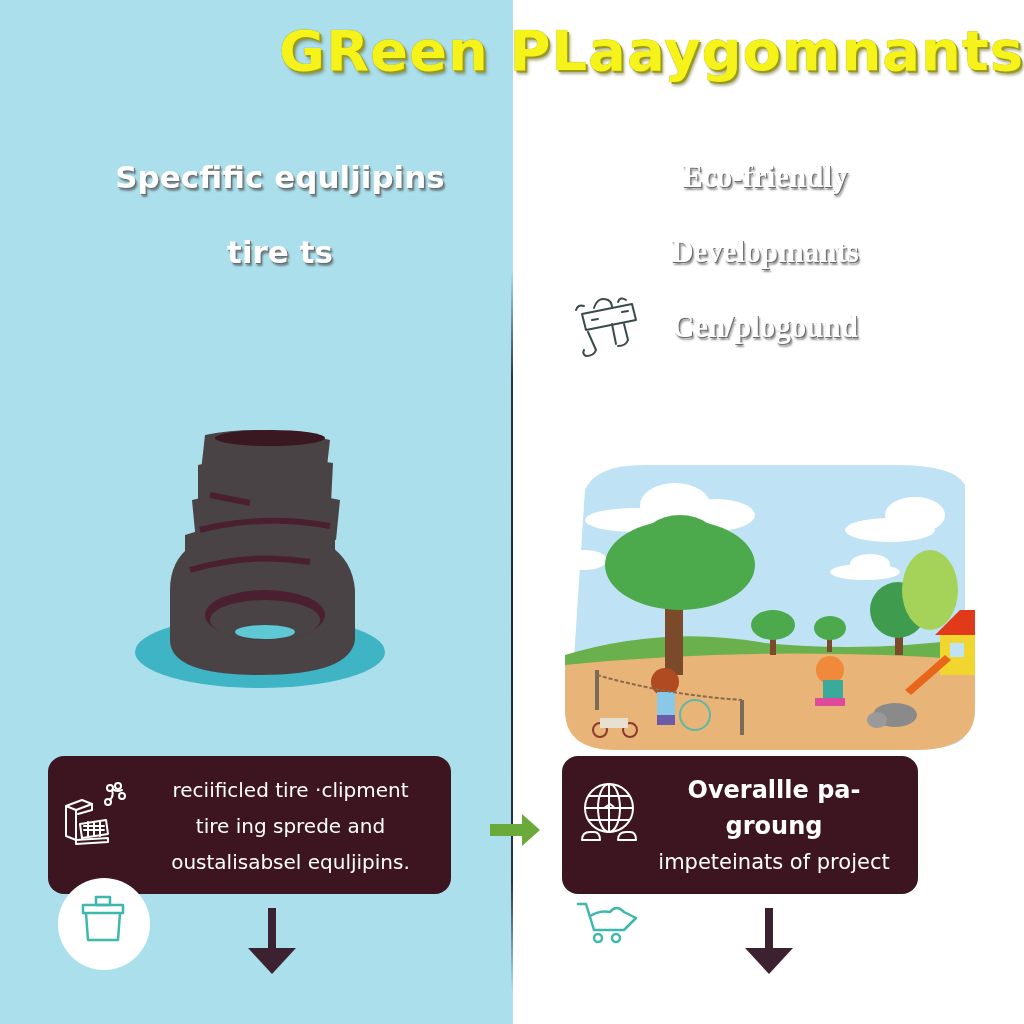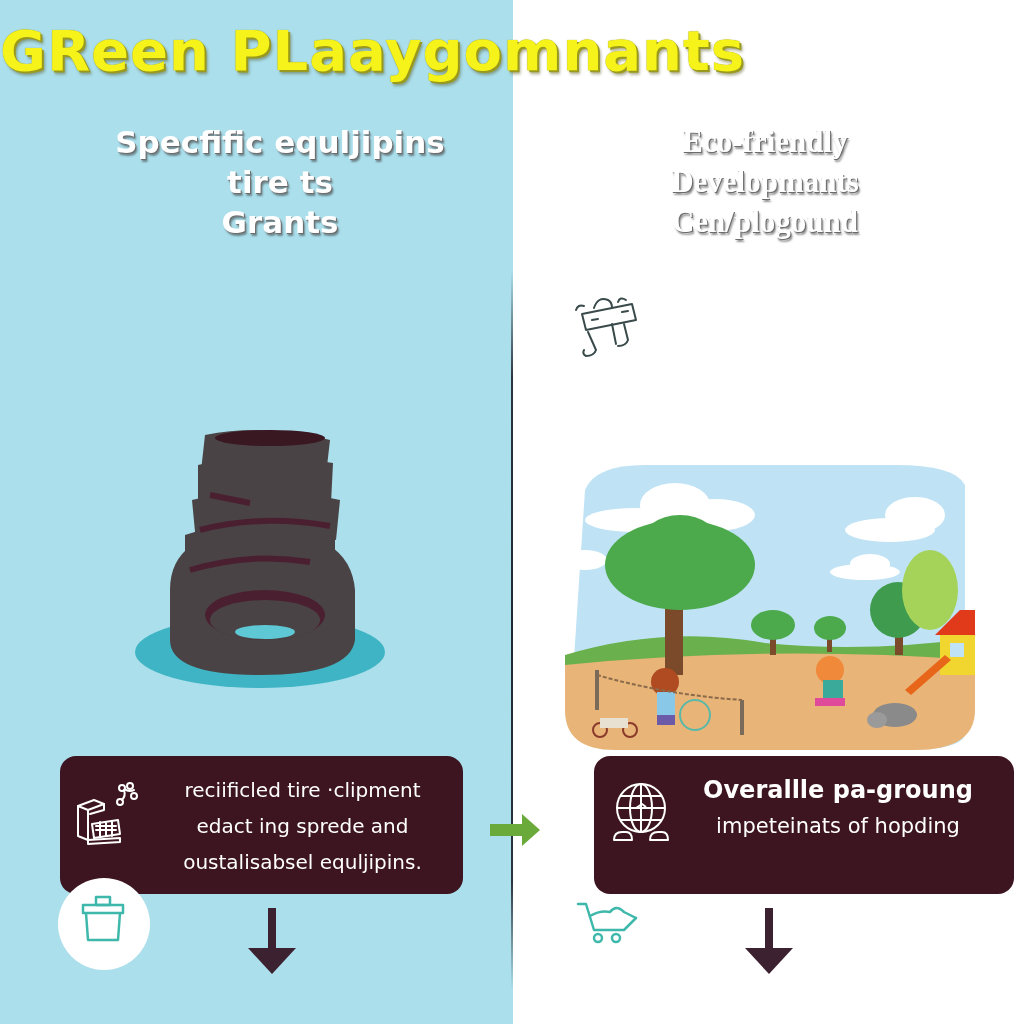--- a/index.html
+++ b/index.html
@@ -4,40 +4,40 @@
 <style>
   * { box-sizing: border-box; margin: 0; padding: 0; }
   html, body { width: 1024px; height: 1024px; overflow: hidden; }
   body { position: relative; font-family: "DejaVu Sans", sans-serif; background: #ffffff; }
 
   .left-panel { position: absolute; left: 0; top: 0; width: 513px; height: 1024px; background: #abdfec; }
   .right-panel { position: absolute; left: 513px; top: 0; width: 511px; height: 1024px; background: #ffffff; }
   .divider { position: absolute; left: 511px; top: 270px; width: 2px; height: 720px;
     background: linear-gradient(to bottom, rgba(40,50,60,0) 0%, #2a3440 15%, #1f2a35 50%, #2a3440 85%, rgba(40,50,60,0) 100%); }
 
-  .main-title { position: absolute; left: 0; top: 18px; width: 1024px; text-align: left;
+  .main-title { position: absolute; left: 0; top: 18px; width: 1024px; text-align: right;
     font-family: "DejaVu Sans", sans-serif; font-weight: 900; font-size: 56px; letter-spacing: 1px;
     color: #f5f31a;
     text-shadow: 0 0 1px #8a8a10, 2px 2px 0 #9a9a20, 3px 4px 3px rgba(80,80,20,0.45); }
 
   .subtitle { position: absolute; text-align: center; font-family: "DejaVu Sans", sans-serif;
     font-weight: 700; font-size: 31px; line-height: 40px; color: #ffffff;
     text-shadow: 1px 1px 0 #6c6c6c, 2px 3px 2px rgba(60,60,60,0.55); }
   .subtitle.left { left: 80px; top: 122px; width: 400px; }
   .subtitle.right { left: 585px; top: 122px; width: 360px; font-family: Liberation Serif, serif; }
-  .subtitle span { display: block; }
+  .subtitle span { display: block; margin-top: 35px; }
 
   .hurdle-icon { position: absolute; left: 566px; top: 290px; width: 82px; height: 70px; }
 
   .tires { position: absolute; left: 130px; top: 420px; width: 260px; height: 270px; }
   .playground { position: absolute; left: 565px; top: 460px; width: 410px; height: 290px; }
 
   .card { position: absolute; top: 756px; height: 138px; background: #3c1520; border-radius: 16px; color: #ffffff; }
-  .card.left { left: 60px; width: 403px; }
-  .card.right { left: 594px; width: 420px; }
+  .card.left { left: 48px; width: 403px; }
+  .card.right { left: 562px; width: 356px; }
   .card .card-icon { position: absolute; left: 12px; top: 22px; width: 70px; height: 70px; }
   .card .card-text { position: absolute; left: 96px; top: 16px; right: 14px; text-align: center;
     font-family: "DejaVu Sans", sans-serif; font-size: 20px; line-height: 36px; }
   .card.right .card-text { left: 82px; font-size: 21px; }
   .card-text span { display: block; }
   .card-text .bold { font-weight: 700; font-size: 24px; }
 
   .circle-badge { position: absolute; width: 92px; height: 92px; border-radius: 50%; background: #ffffff; }
   .circle-badge.left { left: 58px; top: 878px; }
   .circle-badge.right { left: 570px; top: 878px; background: transparent; }
@@ -54,21 +54,20 @@
 
 <div class="left-panel"></div>
 <div class="right-panel"></div>
 <div class="divider"></div>
 
 <h1 class="main-title">GReen PLaaygomnants</h1>
 
 <div class="subtitle left">
   <span>Specfific equljipins</span>
   <span>tire ts</span>
-  <span>Grants</span>
 </div>
 
 <div class="subtitle right">
   <span>Eco-friendly</span>
   <span>Developmants</span>
   <span>Cen/plogound</span>
 </div>
 
 <svg class="hurdle-icon" viewBox="0 0 82 70" fill="none" stroke="#3a4a4a" stroke-width="2" stroke-linecap="round" stroke-linejoin="round">
   <path d="M10 20 q2 -6 8 -4"></path>
@@ -167,37 +166,37 @@
     <path d="M24 48 h20 M24 52 h20 M28 44 v14 M34 44 v14 M40 44 v14"></path>
     <path d="M16 62 L48 60 L48 64 L16 66 Z"></path>
     <circle cx="50" cy="10" r="3"></circle>
       <circle cx="58" cy="8" r="3"></circle>
     <path d="M52 12 q2 6 -2 10 M54 12 q4 2 8 0"></path>
     <circle cx="48" cy="24" r="3"></circle>
       <circle cx="62" cy="18" r="3"></circle>
   </svg>
   <div class="card-text">
     <span>reciificled tire ·clipment</span>
-    <span>edact ing sprede and</span>
+    <span>tire ing sprede and</span>
     <span>oustalisabsel equljipins.</span>
   </div>
 </div>
 
 <div class="card right">
   <svg class="card-icon" viewBox="0 0 70 70" fill="none" stroke="#ffffff" stroke-width="2" stroke-linejoin="round">
     <circle cx="35" cy="30" r="24"></circle>
     <ellipse cx="35" cy="30" rx="11" ry="24"></ellipse>
     <path d="M11 30 h48 M14 18 h42 M14 42 h42 M35 6 v48"></path>
     <path d="M30 30 l6 -4 l4 3"></path>
     <path d="M8 62 q0 -8 8 -8 l4 0 q6 0 6 8 Z"></path>
     <path d="M44 62 q0 -8 8 -8 l4 0 q6 0 6 8 Z"></path>
   </svg>
   <div class="card-text">
     <span class="bold">Overallle pa-groung</span>
-    <span>impeteinats of hopding</span>
+    <span>impeteinats of project</span>
   </div>
 </div>
 
 <div class="circle-badge left">
   <svg width="92" height="92" viewBox="0 0 92 92" fill="none" stroke="#3fb8ac" stroke-width="2.5" stroke-linejoin="round">
     <rect x="38" y="19" width="14" height="8"></rect>
     <path d="M25 27 L65 27 L65 35 L25 35 Z"></path>
     <path d="M28 35 L30 62 L60 62 L62 35"></path>
   </svg>
 </div>

